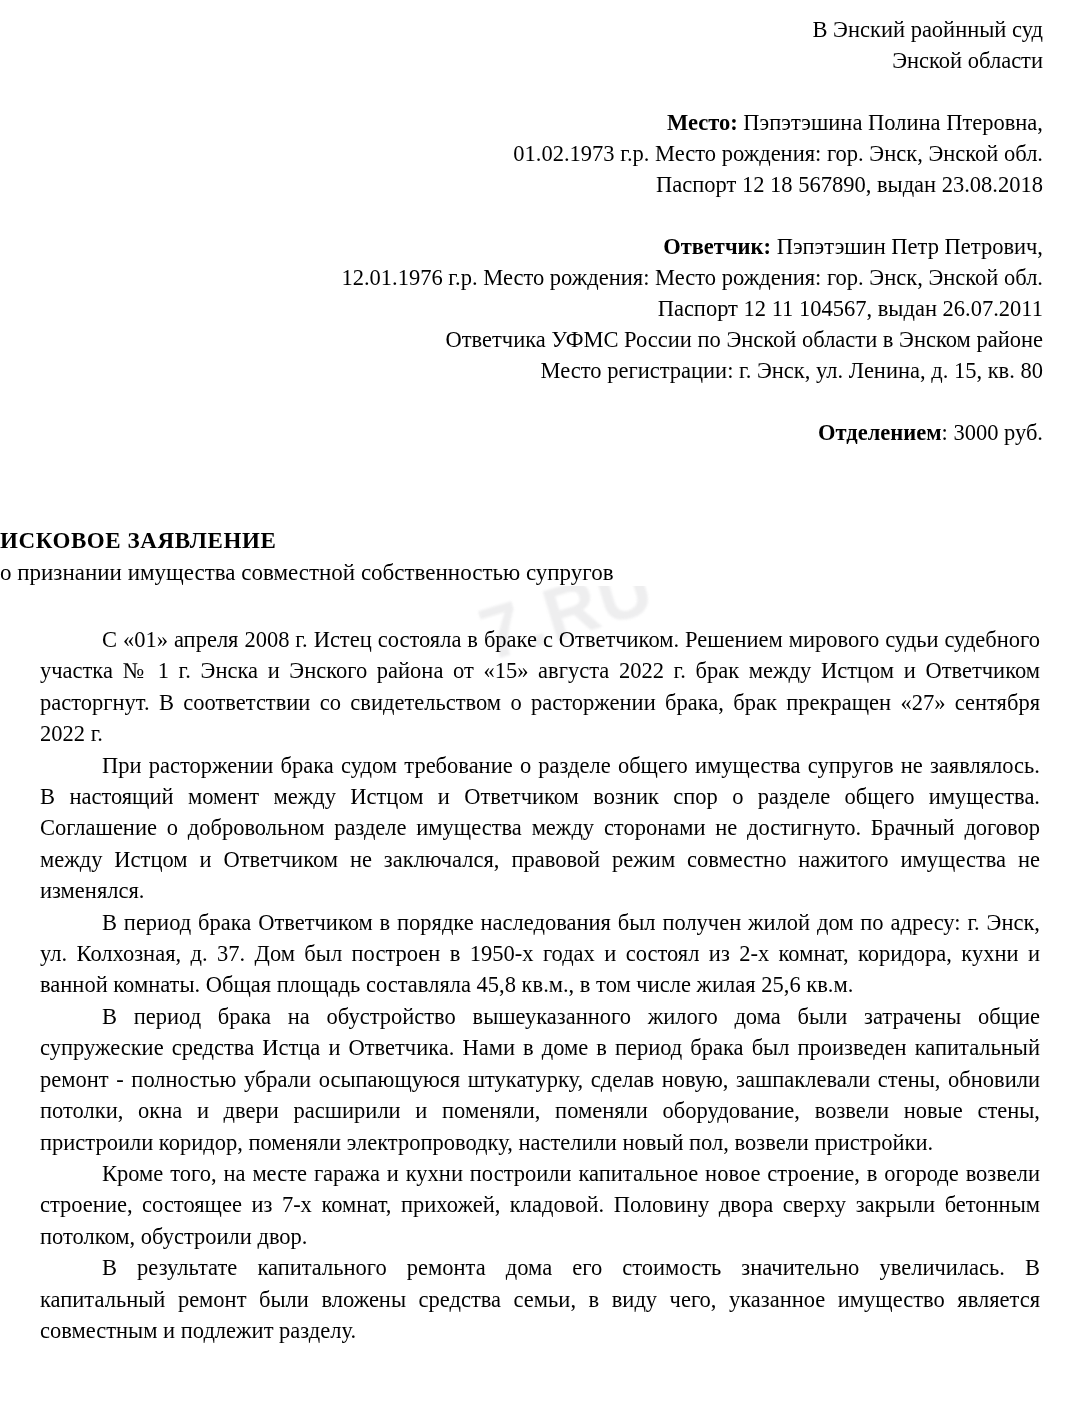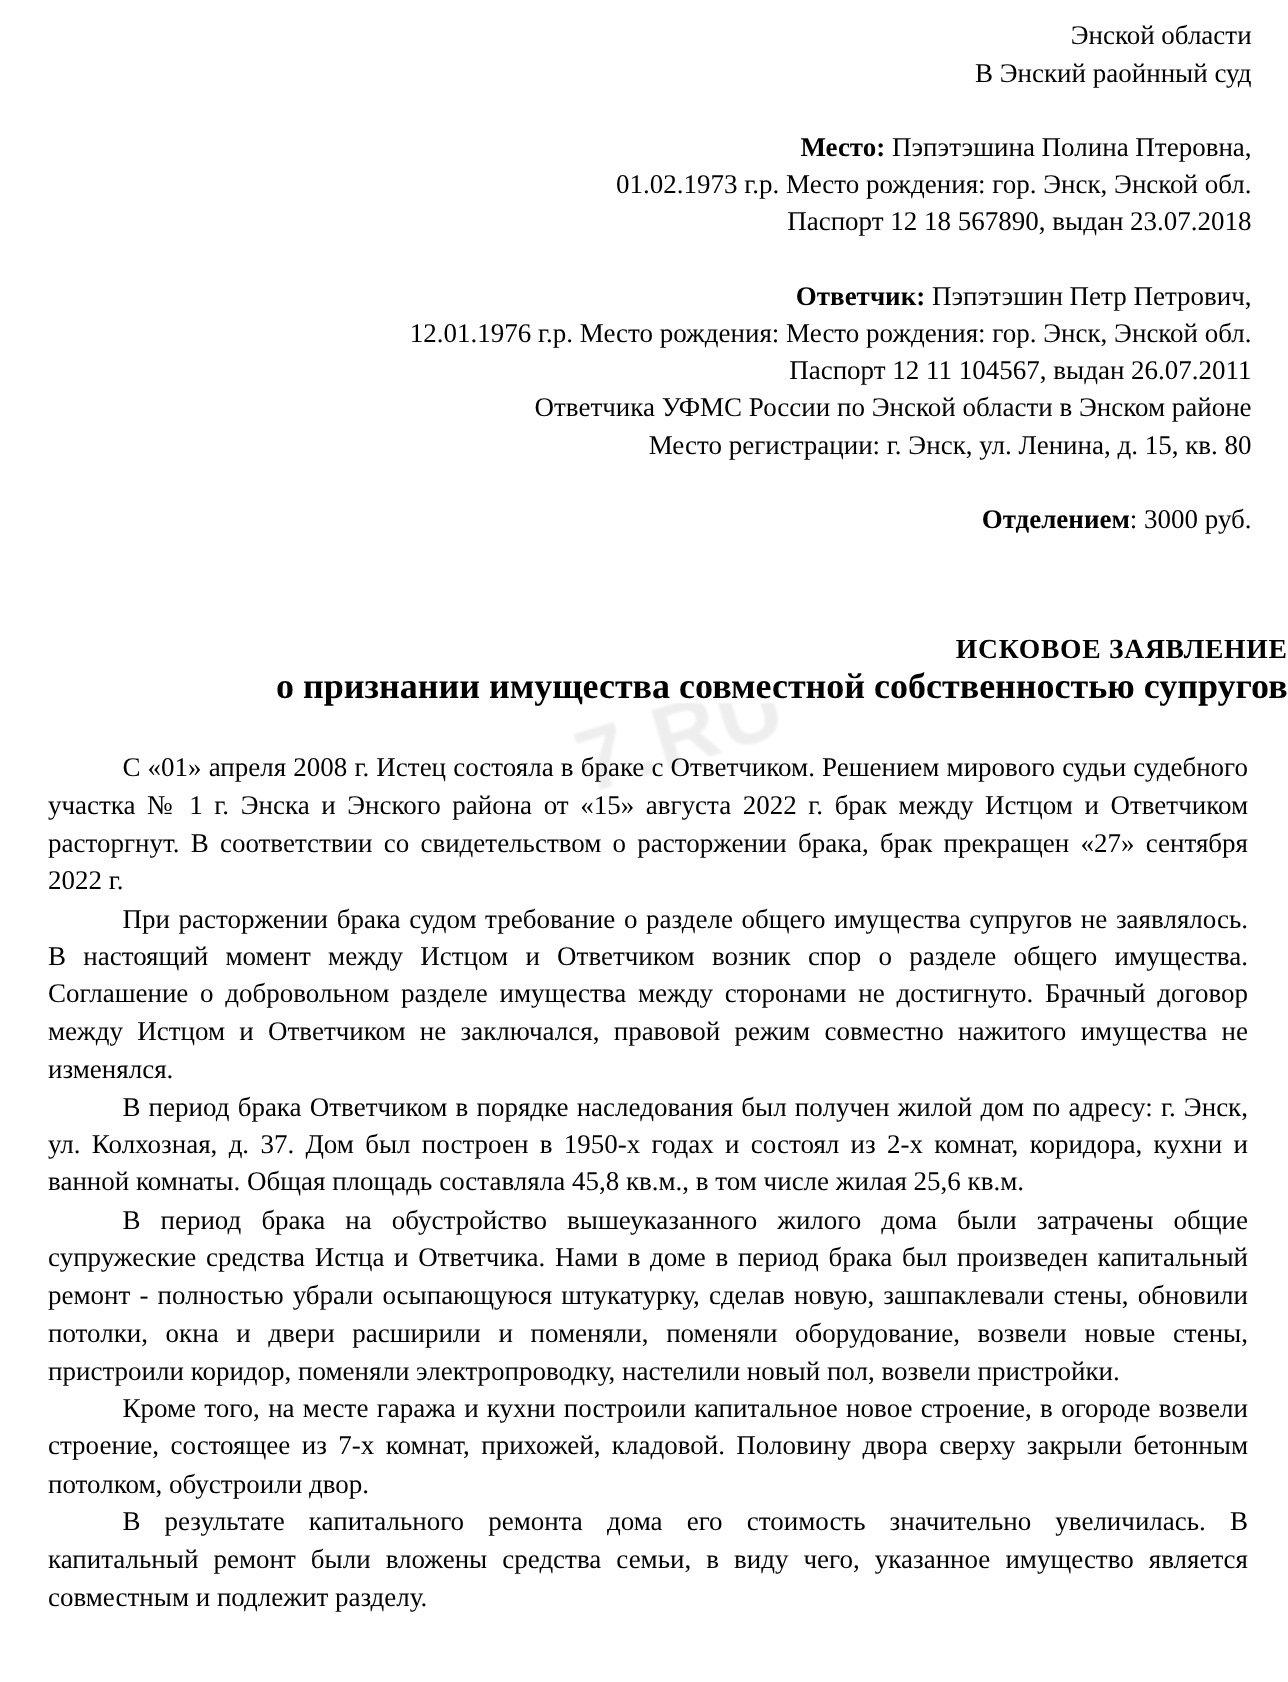--- a/index.html
+++ b/index.html
@@ -57,32 +57,32 @@
     line-height: 31px;
   }
   .hdr-line { display: block; white-space: nowrap; }
   .hdr-gap { display: block; height: 31px; }
   .lbl { font-weight: bold; }
 
   
   .title-block {
     position: relative;
     z-index: 2;
-    text-align: right;
+    text-align: left;
     margin-top: 78px;
   }
   .doc-title {
     font-size: 23px;
     font-weight: bold;
     letter-spacing: 0.6px;
     line-height: 30px;
   }
   .doc-subtitle {
-    font-size: 30px;
-    font-weight: bold;
+    font-size: 23px;
+    font-weight: normal;
     line-height: 30px;
     margin-top: 2px;
   }
 
   
   .body-block {
     position: relative;
     z-index: 2;
     margin-top: 36px;
     padding: 0 33px 0 40px;
@@ -101,28 +101,28 @@
 <body>
 
 <div class="page">
 
   <div class="watermark">
     <span class="watermark-text">7.RU</span>
   </div>
 
   <div class="doc-header">
 
+    <span class="hdr-line">В Энский раойнный суд</span>
     <span class="hdr-line">Энской области</span>
-    <span class="hdr-line">В Энский раойнный суд</span>
 
     <span class="hdr-gap"></span>
 
     <span class="hdr-line"><span class="lbl">Место:</span><span> Пэпэтэшина Полина Птеровна,</span></span>
     <span class="hdr-line">01.02.1973 г.р. Место рождения: гор. Энск, Энской обл.</span>
-    <span class="hdr-line">Паспорт 12 18 567890, выдан 23.07.2018</span>
+    <span class="hdr-line">Паспорт 12 18 567890, выдан 23.08.2018</span>
 
     <span class="hdr-gap"></span>
 
     <span class="hdr-line"><span class="lbl">Ответчик:</span><span> Пэпэтэшин Петр Петрович,</span></span>
     <span class="hdr-line">12.01.1976 г.р. Место рождения: Место рождения: гор. Энск, Энской обл.</span>
     <span class="hdr-line">Паспорт 12 11 104567, выдан 26.07.2011</span>
     <span class="hdr-line">Ответчика УФМС России по Энской области в Энском районе</span>
     <span class="hdr-line">Место регистрации: г. Энск, ул. Ленина, д. 15, кв. 80</span>
 
     <span class="hdr-gap"></span>

